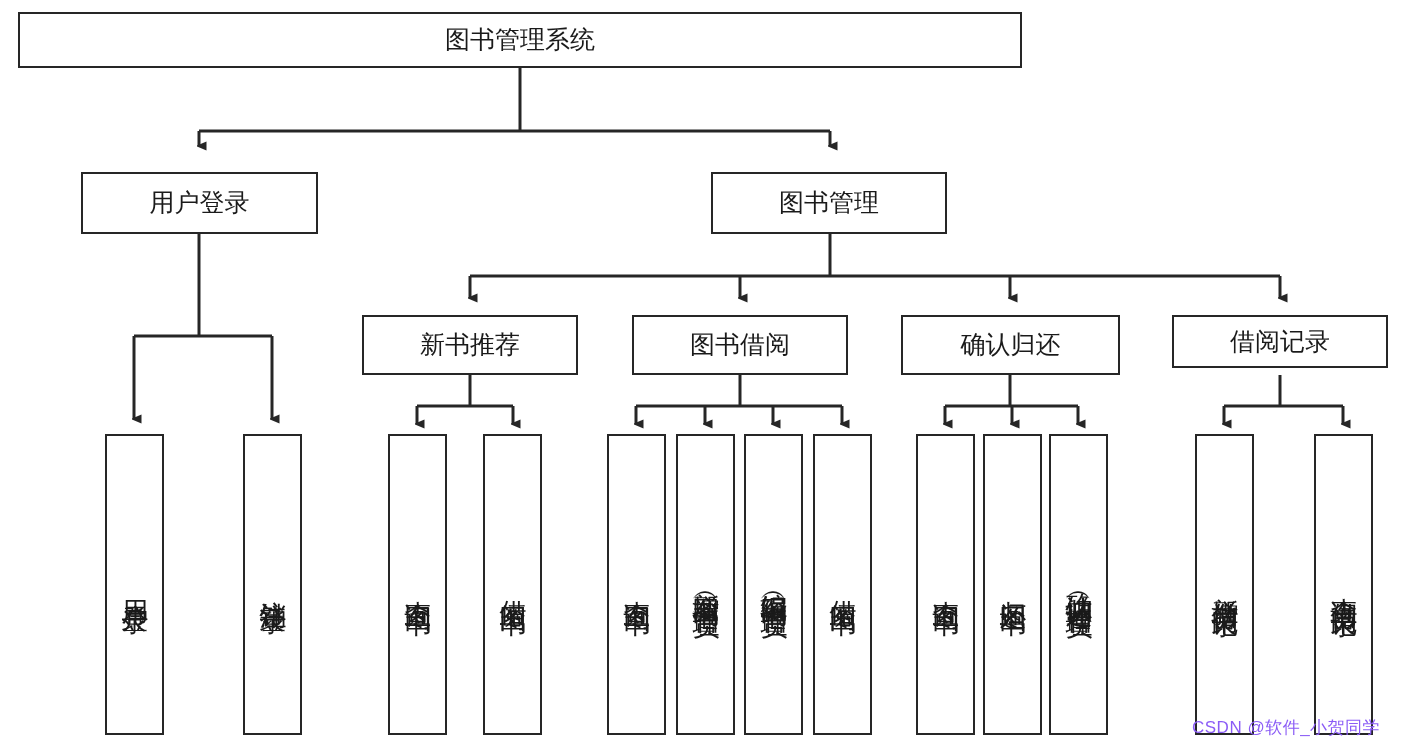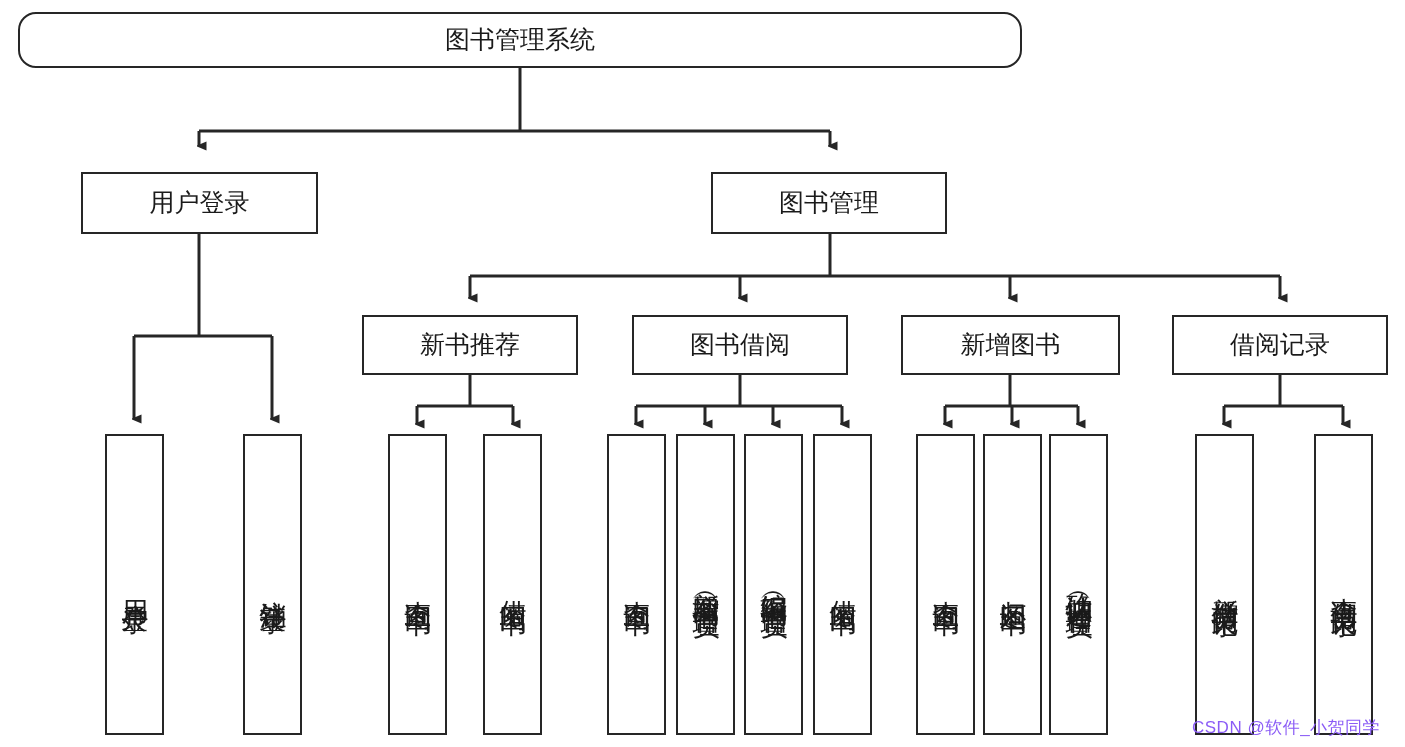--- a/index.html
+++ b/index.html
@@ -110,45 +110,45 @@
       <path d="M1012,406 L1012,424" marker-end="url(#arrowhead)"></path>
       <path d="M1078,406 L1078,424" marker-end="url(#arrowhead)"></path>
 
       <path d="M1280,375 L1280,406"></path>
       <path d="M1224,406 L1343,406"></path>
       <path d="M1224,406 L1224,424" marker-end="url(#arrowhead)"></path>
       <path d="M1343,406 L1343,424" marker-end="url(#arrowhead)"></path>
     </g>
   </svg>
 
-  <div class="node horizontal" style="left:18px; top:12px; width:1004px; height:56px;border-radius:18px;">
+  <div class="node horizontal" style="left:18px; top:12px; width:1004px; height:56px;">
     <span class="label">图书管理系统</span>
   </div>
 
   <div class="node horizontal" style="left:81px; top:172px; width:237px; height:62px;">
     <span class="label">用户登录</span>
   </div>
 
   <div class="node horizontal" style="left:362px; top:315px; width:216px; height:60px;">
     <span class="label">新书推荐</span>
   </div>
 
   <div class="node horizontal" style="left:711px; top:172px; width:236px; height:62px;">
     <span class="label">图书管理</span>
   </div>
 
   <div class="node horizontal" style="left:632px; top:315px; width:216px; height:60px;">
     <span class="label">图书借阅</span>
   </div>
 
   <div class="node horizontal" style="left:901px; top:315px; width:219px; height:60px;">
-    <span class="label">新增图书</span>
-  </div>
-
-  <div class="node horizontal" style="left:1172px; top:315px; width:216px; height:60px;">
+    <span class="label">确认归还</span>
+  </div>
+
+  <div class="node horizontal" style="left:1172px; top:315px; width:216px; height:53px;">
     <span class="label">借阅记录</span>
   </div>
 
   <div class="node vertical" style="left:105px; top:434px; width:59px; height:301px;">
     <span class="label">用户登录</span>
   </div>
 
   <div class="node vertical" style="left:243px; top:434px; width:59px; height:301px;">
     <span class="label">注销登录</span>
   </div>

